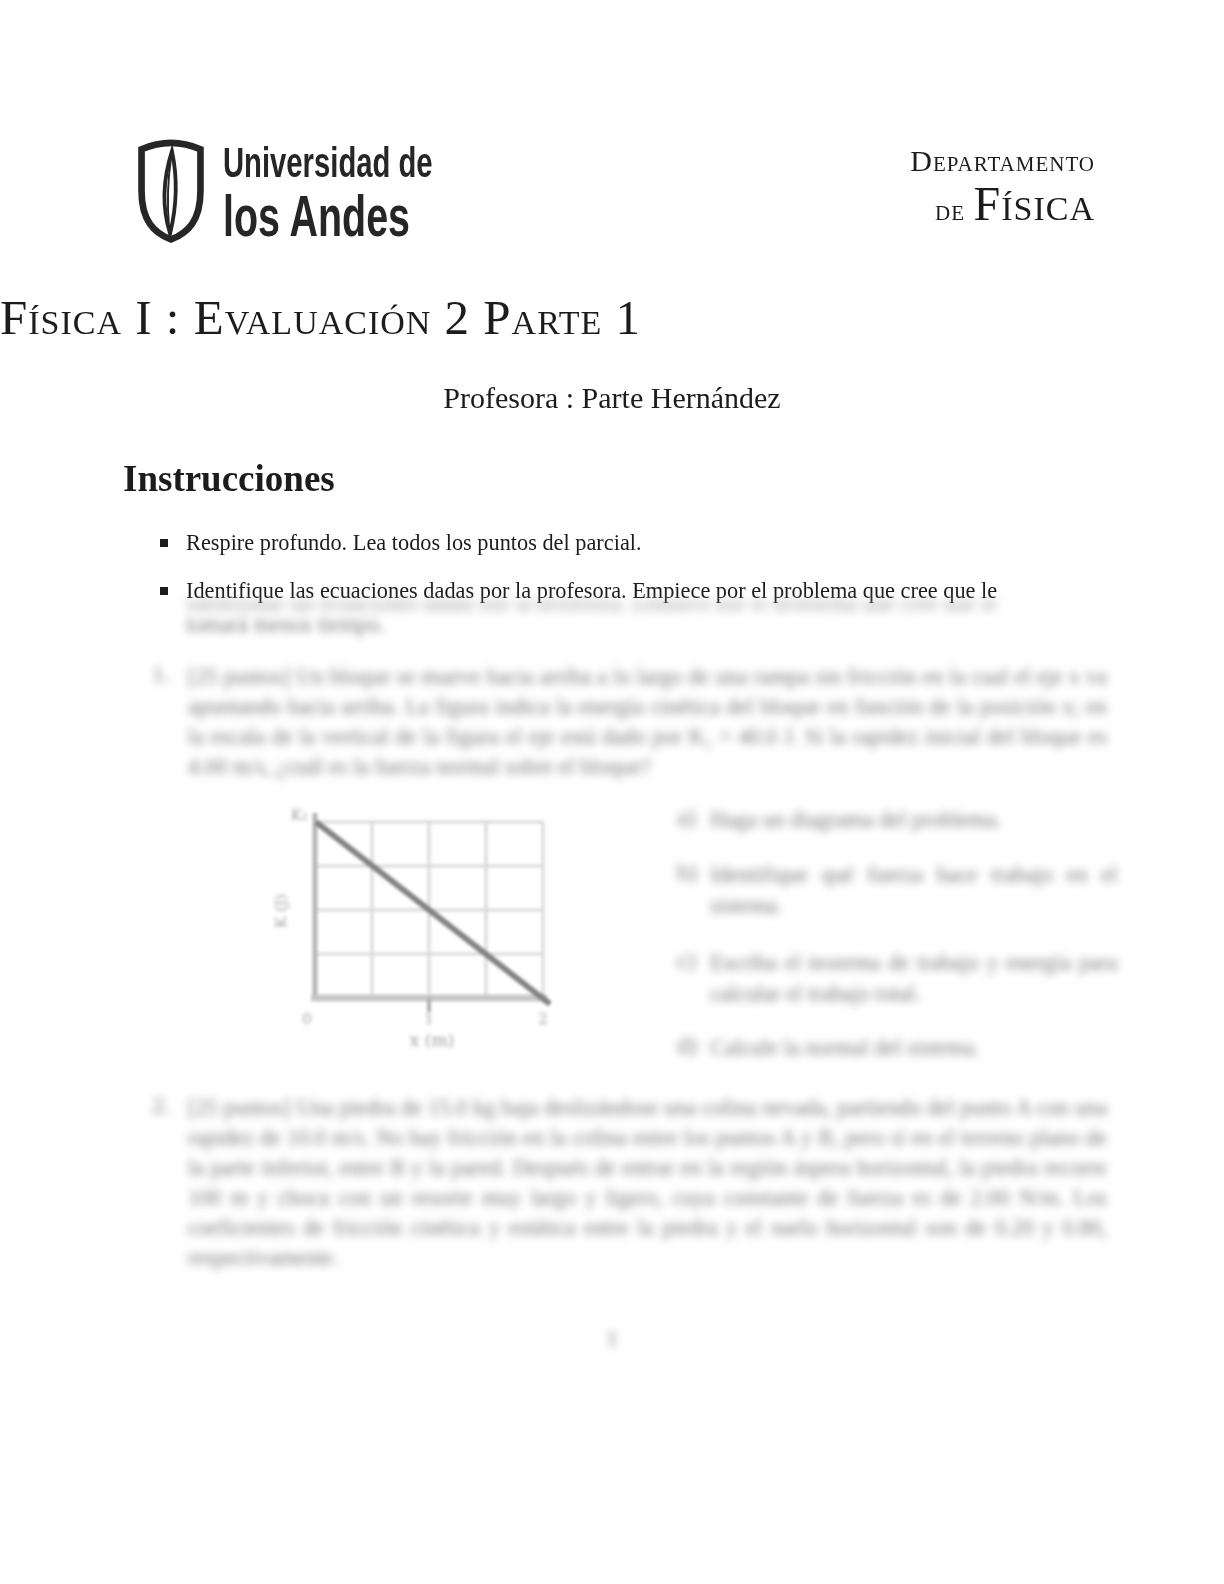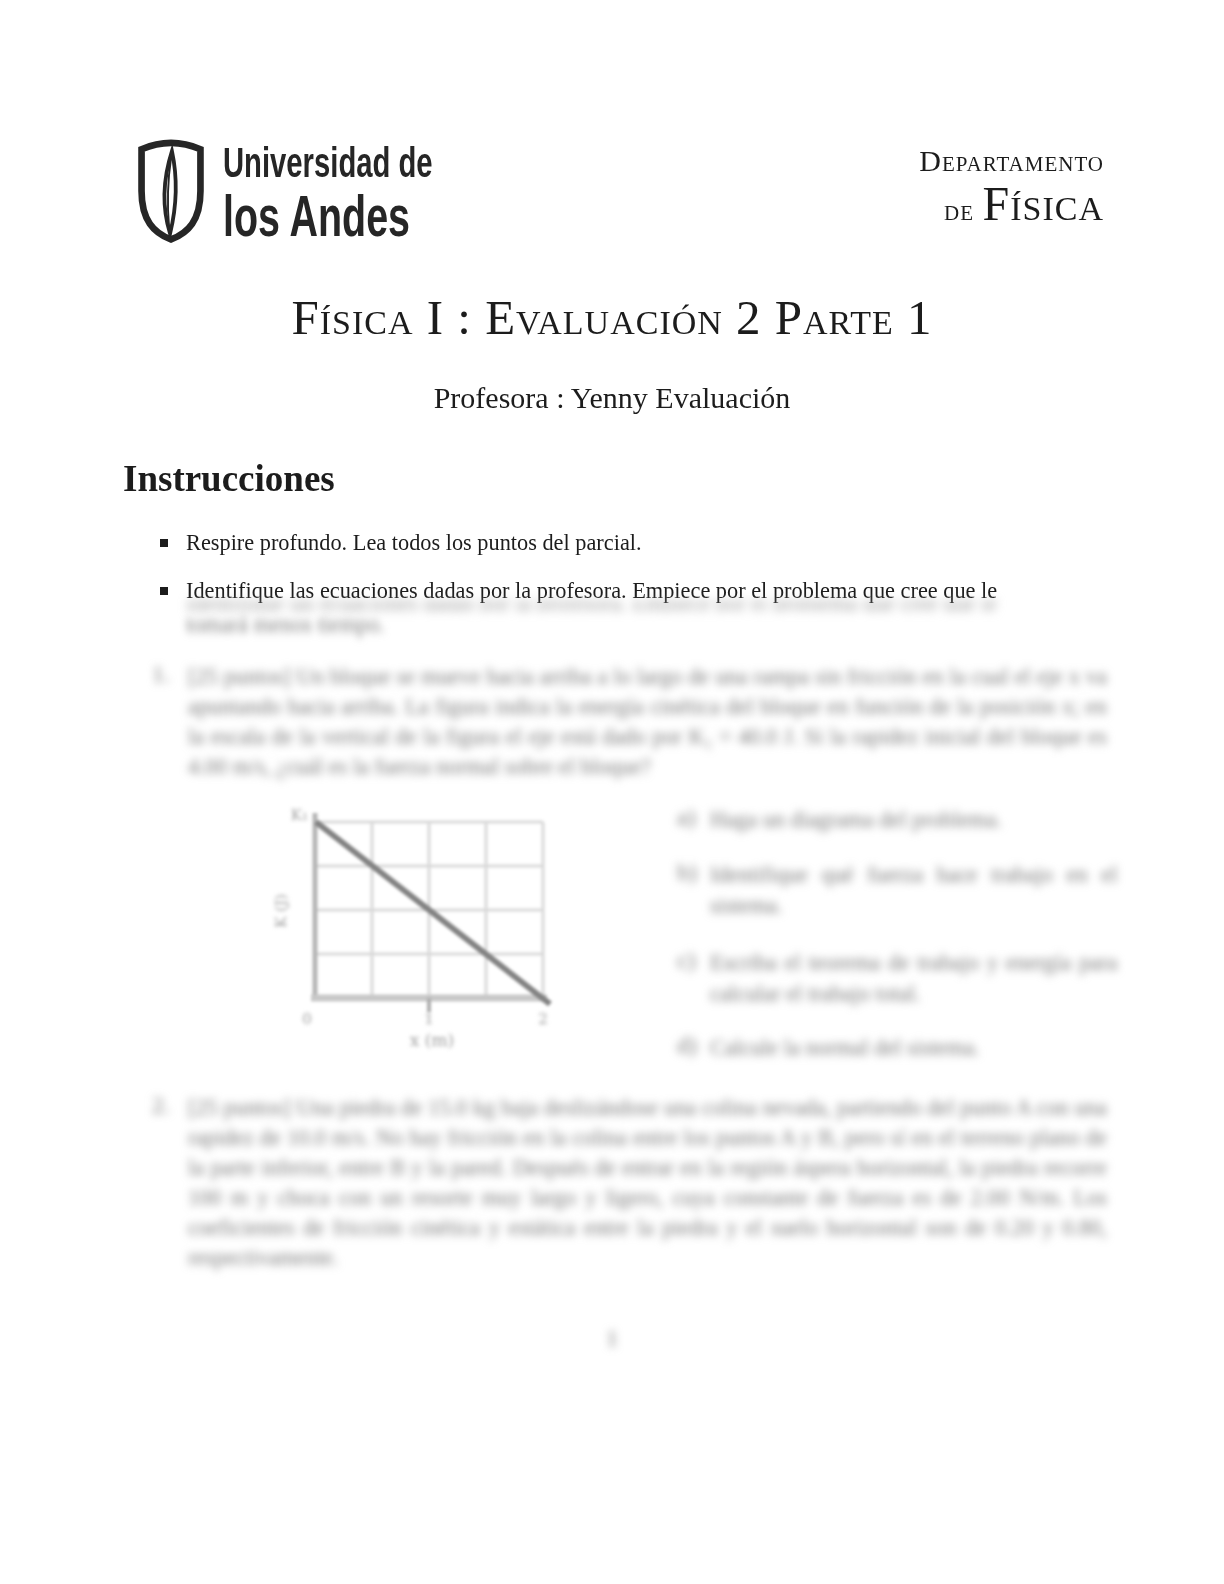--- a/index.html
+++ b/index.html
@@ -7,27 +7,27 @@
         font-family:"Liberation Serif","DejaVu Serif",serif;color:#1c1c1c;overflow:hidden;text-decoration:underline;}
 
   
   .logo{position:absolute;left:133px;top:137px;display:flex;}
   .logo-shield{width:76px;height:108px;flex:0 0 auto;}
   .logo-text{margin-left:14px;transform:scaleX(.68);transform-origin:0 0;
              font-family:"Liberation Sans",sans-serif;font-weight:bold;color:#262626;line-height:1;}
   .logo-line1{font-size:43px;margin-top:4px;}
   .logo-line2{font-size:58px;margin-top:3px;}
 
-  .dept{position:absolute;right:120px;top:146px;text-align:right;font-variant:small-caps;line-height:1;}
+  .dept{position:absolute;right:129px;top:146px;text-align:right;font-variant:small-caps;line-height:1;}
   .dept-line1{font-size:30px;letter-spacing:1px;}
   .dept-line2{font-size:30px;margin-top:4px;letter-spacing:1px;}
   .dept-large{font-size:48px;font-variant:small-caps;}
 
   
-  .title{position:absolute;left:0;right:0;top:289px;margin:0;text-align:center;
+  .title{position:absolute;left:0;right:0;top:289px;margin:0;
          font-variant:small-caps;font-weight:normal;font-size:49px;letter-spacing:1px;}
   .subtitle{position:absolute;left:0;right:0;top:381px;text-align:center;font-size:30px;}
   .instr-head{position:absolute;left:123px;top:457px;margin:0;font-size:37px;font-weight:bold;text-align:center;}
 
   
   .marker{position:absolute;width:8px;height:8px;background:#1c1c1c;}
   .m1{left:160px;top:539px;}
   .m2{left:160px;top:587px;}
   .bullet-line{position:absolute;white-space:nowrap;font-size:24px;
                transform:scaleX(.93);transform-origin:0 0;}
@@ -89,21 +89,21 @@
       <div class="logo-line2">los Andes</div>
     </div>
   </div>
 
   <div class="dept">
     <div class="dept-line1">Departamento</div>
     <div class="dept-line2"><span>de</span> <span class="dept-large">Física</span></div>
   </div>
 
   <h1 class="title">Física I : Evaluación 2 Parte 1</h1>
-  <div class="subtitle">Profesora : Yenny Evaluación</div>
+  <div class="subtitle">Profesora : Parte Hernández</div>
 
   <h2 class="instr-head">Instrucciones</h2>
 
   <div class="marker m1"></div>
   <div class="bullet-line b1">Respire profundo. Lea todos los puntos del parcial.</div>
 
   <div class="marker m2"></div>
   <div class="bullet-line b2">Identifique las ecuaciones dadas por la profesora. Empiece por el problema que cree que le</div>
   <div class="blur-band">Identifique las ecuaciones dadas por la profesora. Empiece por el problema que cree que le</div>
   <div class="b2cont blurred">tomará menos tiempo.</div>

